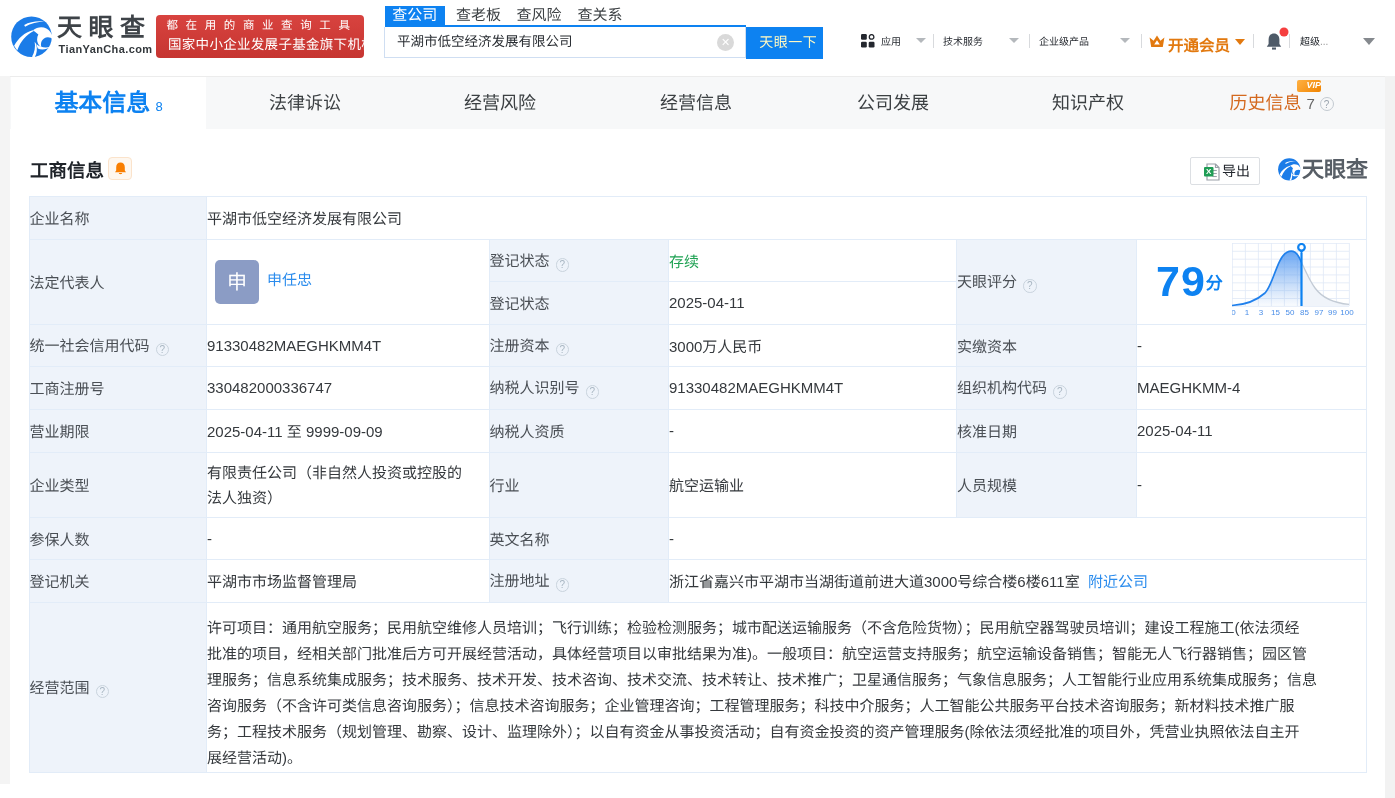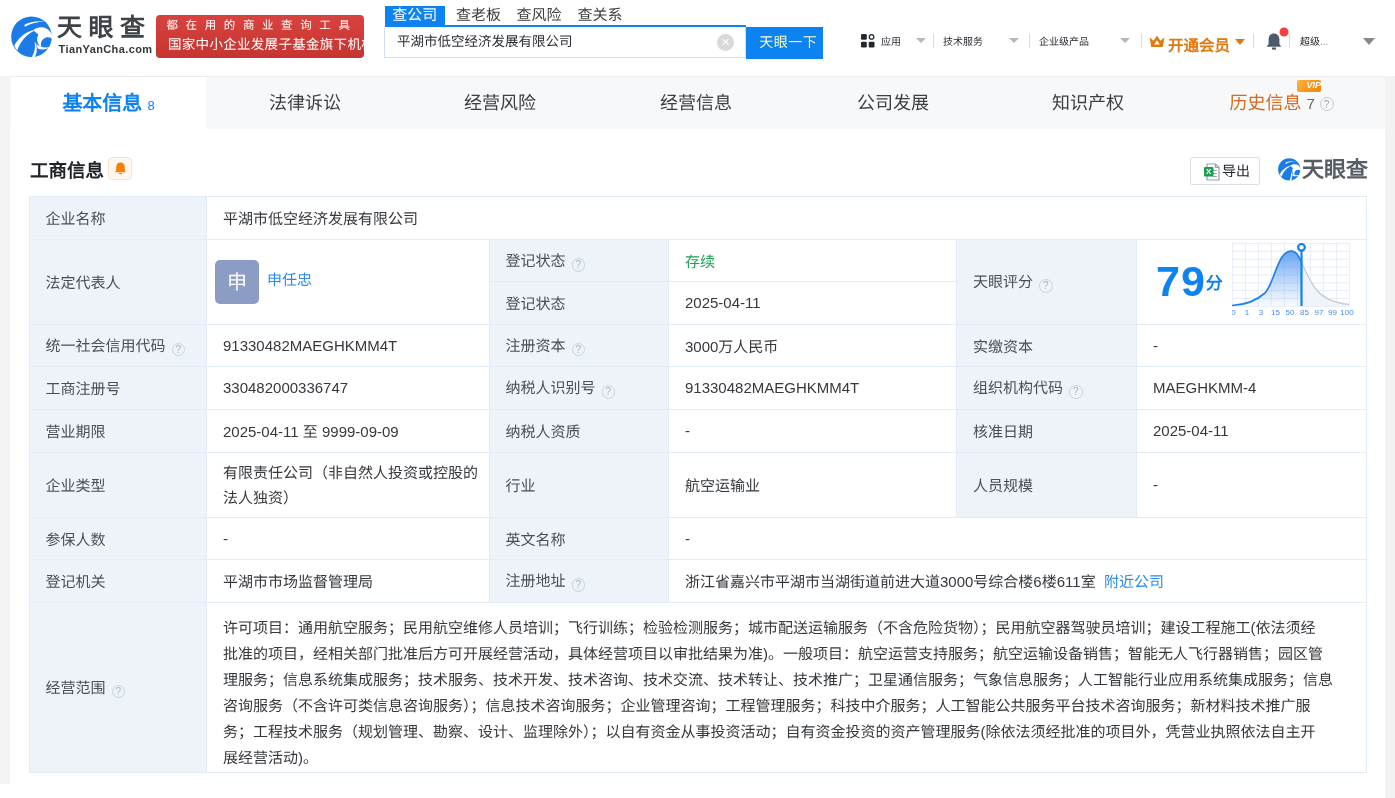--- a/index.html
+++ b/index.html
@@ -22,32 +22,32 @@
 #sbtn{position:absolute;left:745.5px;top:27px;width:77.5px;height:32px;background:#0d82f1;color:#fef9c3;font-size:14px;letter-spacing:0.5px;text-align:center;line-height:30.5px;padding-left:8px;}
 .navtxt{position:absolute;top:33px;font-size:10px;color:#262a30;white-space:nowrap;}
 .navdiv{position:absolute;top:34px;width:1px;height:14px;background:#d8dadd;}
 .caret{position:absolute;width:0;height:0;border-left:5px solid transparent;border-right:5px solid transparent;border-top:5.5px solid #b4b8bc;top:38px;}
 
 #leftstrip{position:absolute;left:0;top:76px;width:10px;height:708px;background:#f4f4f4;}
 #scrollbar{position:absolute;left:1384.5px;top:76px;width:10.5px;height:722px;background:#f2f2f2;}
 
 #tabbar{position:absolute;left:10px;top:76px;width:1374.5px;height:52.5px;background:#f7f8f9;border-top:1px solid #ececec;}
 #tab-active{position:absolute;left:1px;top:0;width:195px;height:52.5px;background:#fff;text-align:center;line-height:52.5px;}
-#tab-active b{font-size:20px;color:#0d82f1;}
+#tab-active b{font-size:24px;color:#0d82f1;}
 #tab-active span{font-size:13px;color:#0d82f1;margin-left:5px;}
 .tab{position:absolute;top:0;height:52.5px;line-height:52.5px;font-size:18px;color:#3c4043;text-align:center;width:120px;}
 
 #secttitle{position:absolute;left:30px;top:156px;font-size:18.5px;font-weight:bold;color:#1f2329;}
 #bellbtn{position:absolute;left:108px;top:157px;width:24px;height:23px;background:#fef7ef;border:1px solid #fbe3cb;border-radius:4px;}
 #exportbtn{position:absolute;left:1190px;top:157px;width:70px;height:28px;border:1px solid #dcdfe3;border-radius:2px;background:#fff;}
 #exportbtn span{position:absolute;left:31px;top:0;line-height:27px;font-size:14px;color:#23272e;}
 #minilogo-t{position:absolute;left:1302px;top:158px;font-size:22px;line-height:24px;font-weight:bold;color:#575e66;letter-spacing:0px;}
 
 #tbl{position:absolute;left:28.5px;top:195.5px;border-collapse:collapse;table-layout:fixed;font-size:15px;color:#35393d;}
-#tbl td{border:1px solid #e2ecf8;padding:0 0 0 16px;vertical-align:middle;}
+#tbl td{border:1px solid #e2ecf8;padding:0 0 0 0;vertical-align:middle;}
 #tbl td.lb{background:#eef3fa;color:#4a4f55;}
 .qm{display:inline-block;width:13.5px;height:13.5px;border:1px solid #c9d3dd;border-radius:50%;color:#a8b6c2;font-size:10px;line-height:12.5px;text-align:center;margin-left:6px;vertical-align:-2px;}
 .lnk{color:#2b8ced;}
 #avatar{display:inline-block;width:44px;height:44px;border-radius:5px;background:#8b9cc5;color:#fff;font-size:20px;line-height:44px;text-align:center;vertical-align:middle;}
 #avname{margin-left:8px;color:#2b8ced;}
 .green{color:#20a254;}
 #score79{font-size:43px;font-weight:bold;color:#0d82f1;letter-spacing:1px;}
 #scorefen{font-size:17px;color:#0d82f1;font-weight:bold;}
 #bizscope{line-height:26px;vertical-align:top !important;padding-top:12.5px !important;}
 .bl{white-space:nowrap;overflow:hidden;}

